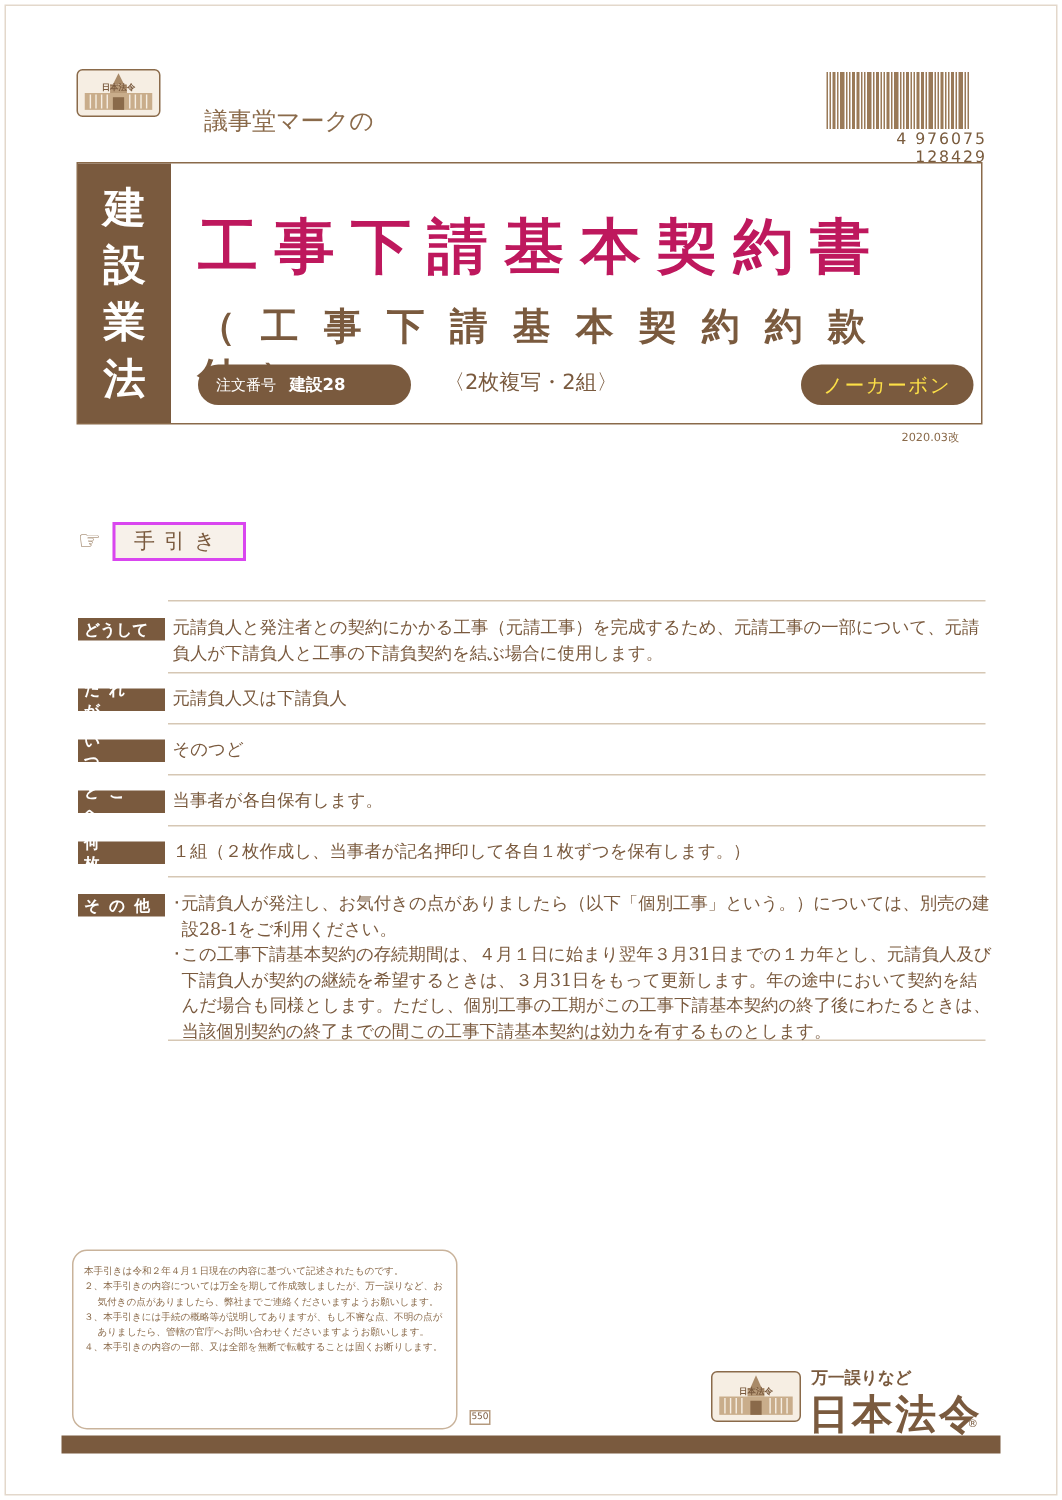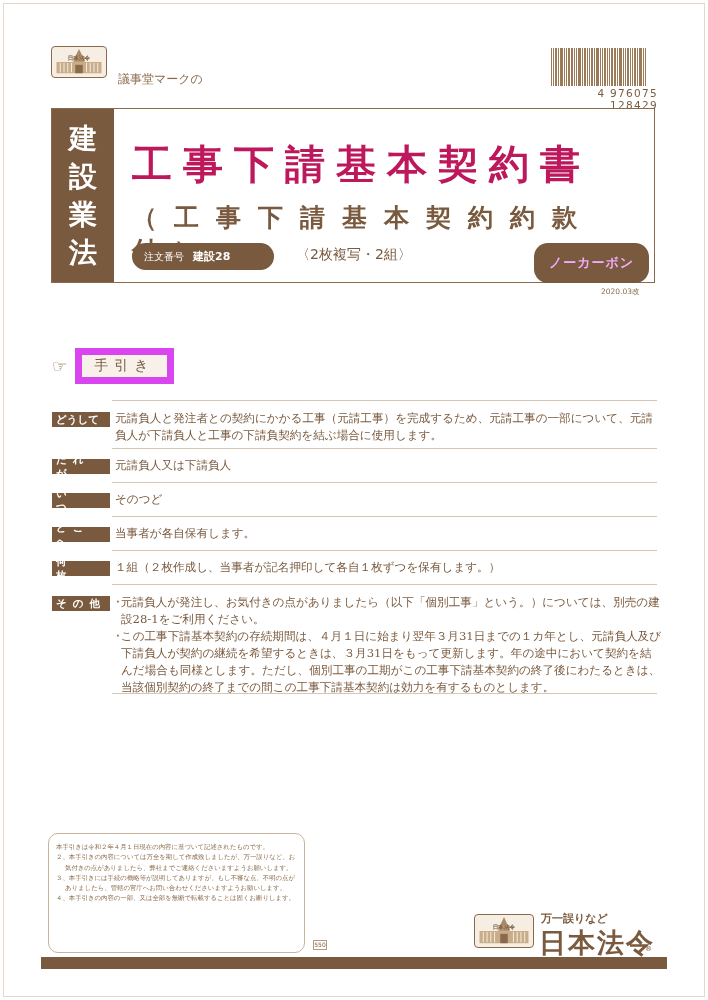--- a/index.html
+++ b/index.html
@@ -3,42 +3,42 @@
 <meta charset="utf-8">
 <style>
   * { box-sizing: border-box; margin: 0; padding: 0; }
   html, body { width: 708px; height: 1000px; background: #ffffff; overflow: hidden; }
   body { font-family: "DejaVu Sans", sans-serif; color: #7a5c3e; position: relative; }
   .page-border { position: absolute; left: 3px; top: 3px; width: 702px; height: 994px; border: 1px solid #e3d8cb; }
 
   
   .logo-small { position: absolute; left: 51px; top: 46px; width: 56px; height: 32px; border: 1.5px solid #8a6a4a; border-radius: 4px; background: #f6eee3; overflow: hidden; }
   .logo-small svg { width: 100%; height: 100%; display: block; }
-  .mark-label { position: absolute; left: 118px; top: 71px; font-size: 12px; color: #8a6a4a; }
+  .mark-label { position: absolute; left: 136px; top: 71px; font-size: 16px; color: #8a6a4a; }
   .barcode { position: absolute; left: 551px; top: 48px; width: 107px; height: 54px; }
   .barcode-bars { display: flex; height: 38px; align-items: stretch; }
   .barcode-bars span { display: block; background: #9a7a58; margin-right: 1px; }
   .barcode-num { font-size: 10.5px; letter-spacing: 1.3px; color: #7a5c3e; text-align: right; margin-top: 1px; font-family: "DejaVu Sans", sans-serif; }
 
   .title-box { position: absolute; left: 51px; top: 108px; width: 604px; height: 175px; border: 1.5px solid #8a6a4a; }
   .title-side { position: absolute; left: 0; top: 0; width: 62px; height: 100%; background: #7a5a3e; display: flex; flex-direction: column; align-items: center; justify-content: center; }
   .title-side span { color: #fff; font-weight: bold; font-size: 28px; line-height: 38px; }
   .main-title { position: absolute; left: 80px; top: 28px; font-size: 40px; font-weight: bold; letter-spacing: 11px; color: #be185d; }
   .sub-title { position: absolute; left: 80px; top: 92px; font-size: 25px; font-weight: bold; letter-spacing: 17px; color: #7a5a3e; }
   .order-pill { position: absolute; left: 80px; top: 134px; width: 142px; height: 27px; background: #7a5a3e; border-radius: 14px; color: #fff; display: flex; align-items: center; padding-left: 12px; }
   .order-pill .lbl { font-size: 10px; margin-right: 9px; font-family: Liberation Serif, serif; }
   .order-pill .val { font-size: 11px; font-weight: bold; }
   .copies { position: absolute; left: 244px; top: 137px; font-size: 14px; color: #7a5a3e; }
-  .nocarbon { position: absolute; left: 482px; top: 134px; width: 115px; height: 40px; background: #7a5a3e; border-radius: 14px; color: #f0abfc; font-size: 13px; font-weight: bold; display: flex; align-items: center; justify-content: center; letter-spacing: 1px; }
+  .nocarbon { position: absolute; left: 482px; top: 134px; width: 115px; height: 27px; background: #7a5a3e; border-radius: 14px; color: #fde047; font-size: 13px; font-weight: normal; display: flex; align-items: center; justify-content: center; letter-spacing: 1px; }
   .revision { position: absolute; left: 601px; top: 287px; font-size: 7.5px; color: #8a6a4a; }
 
   
   .guide-head { position: absolute; left: 52px; top: 348px; display: flex; align-items: center; }
   .hand-icon { font-size: 17px; color: #8a6a4a; margin-right: 8px; }
-  .guide-badge { border: 7px solid #d946ef; background: #f7f1ea; padding: 2px 12px; font-size: 14px; color: #7a5a3e; letter-spacing: 6px; }
+  .guide-badge { border: 2px solid #d946ef; background: #f7f1ea; padding: 2px 12px; font-size: 14px; color: #7a5a3e; letter-spacing: 6px; }
 
   .rule { position: absolute; left: 112px; width: 545px; height: 1px; background: #d6c7b4; }
   .row { position: absolute; left: 52px; width: 610px; }
   .row-label { position: absolute; left: 0; top: 0; width: 58px; height: 15px; background: #7a5a3e; color: #fff; font-size: 10.5px; font-weight: bold; display: flex; align-items: center; justify-content: space-between; padding: 0 4px; }
   .row-label.single { justify-content: flex-start; }
   .row-text { position: absolute; left: 63px; top: -2px; width: 547px; font-family: "DejaVu Serif", serif; font-size: 11.6px; line-height: 17px; color: #7a5a3e; }
   .row-text p { margin: 0; }
   .row-text p.bullet { text-indent: -6px; padding-left: 6px; }
 
   

